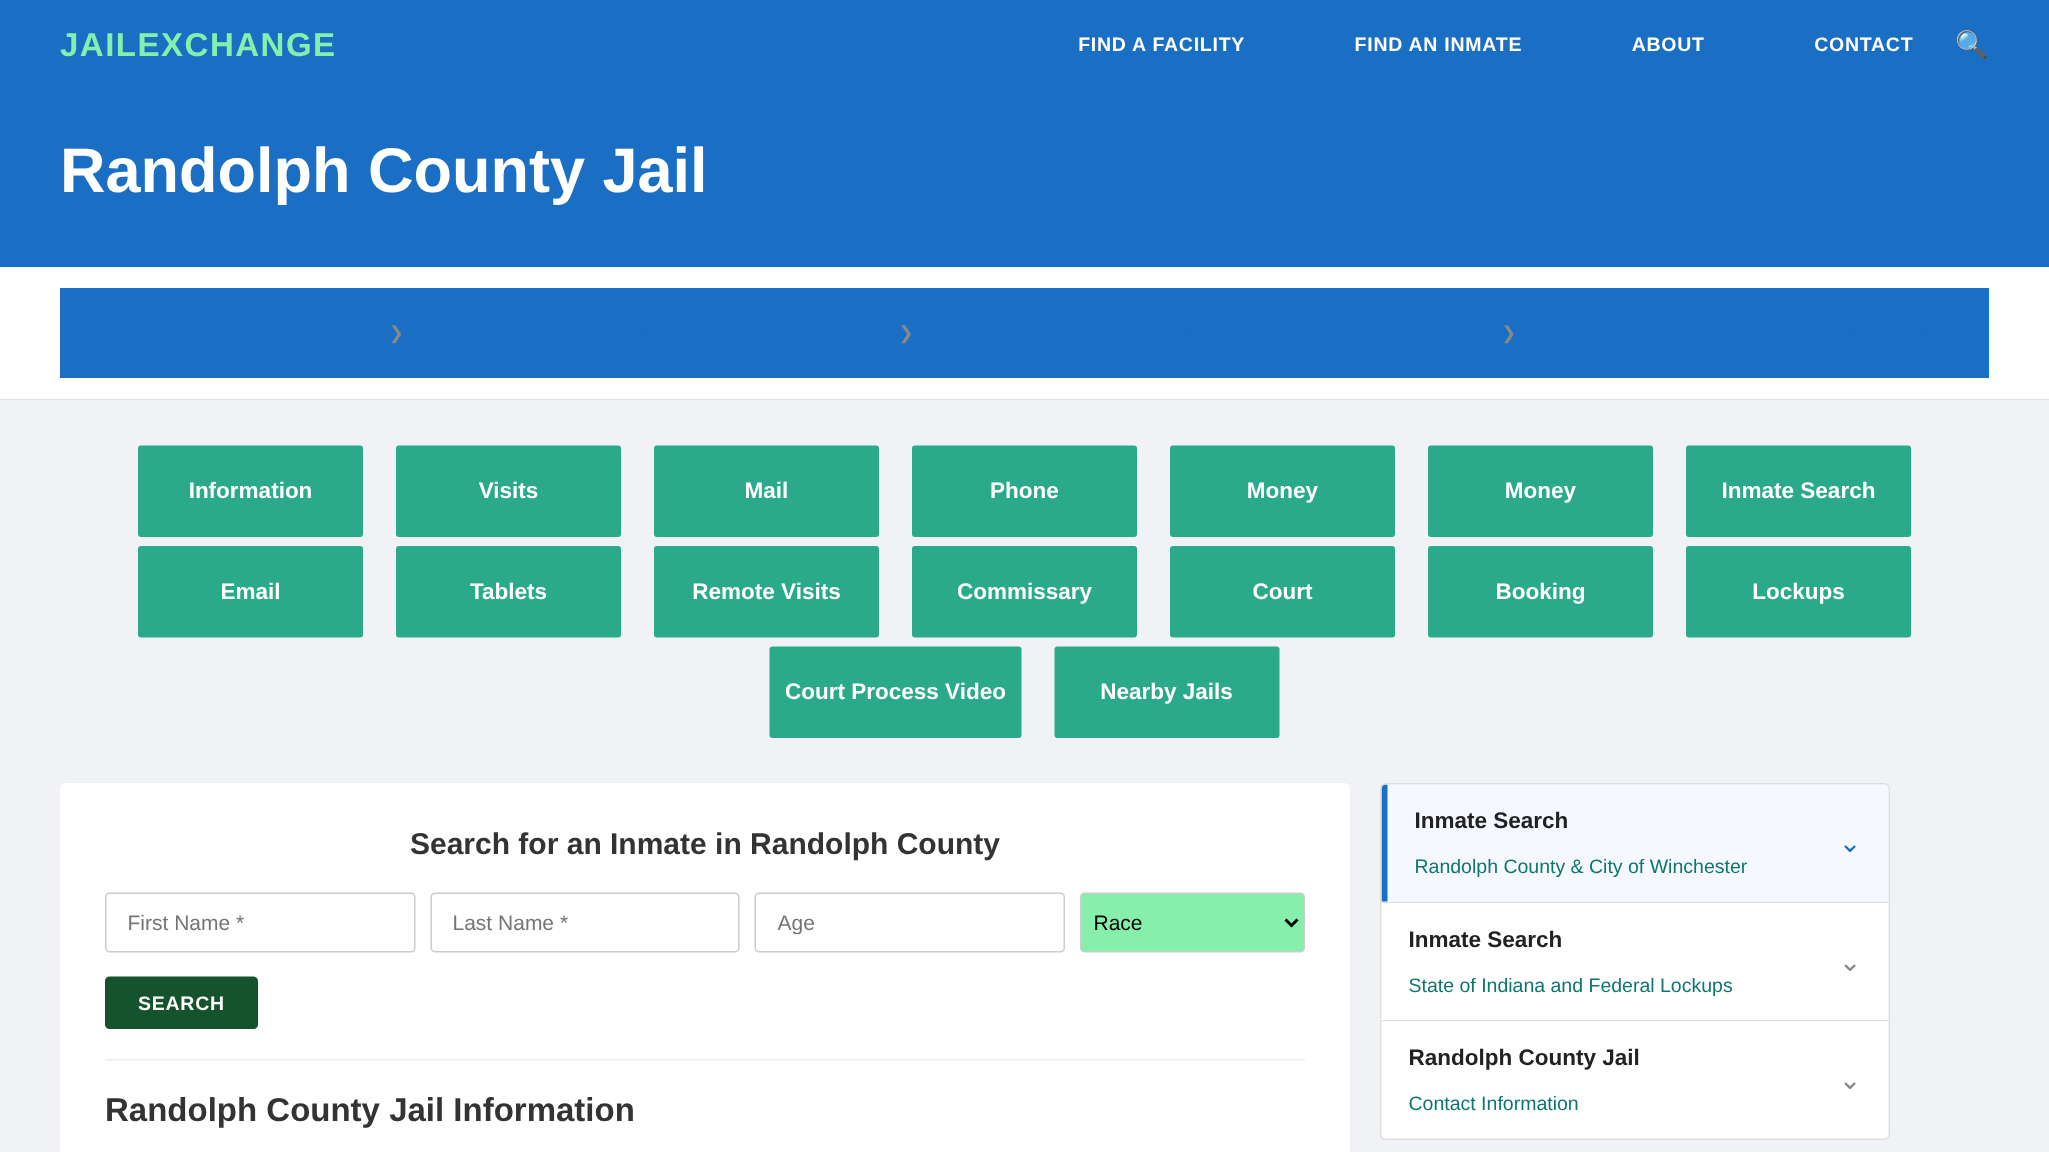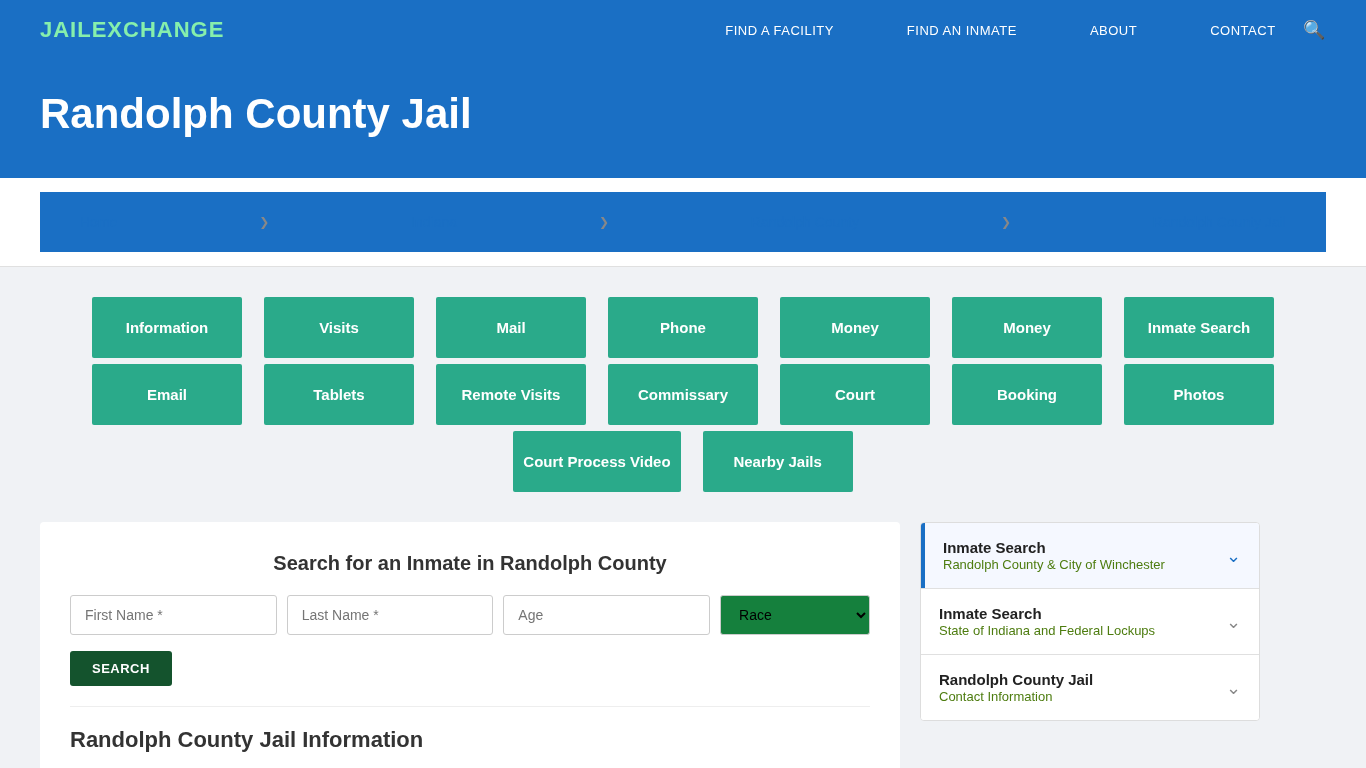--- a/index.html
+++ b/index.html
@@ -24,21 +24,21 @@
     .nav-links {
       display: flex;
       align-items: center;
       gap: 28px;
       list-style: none;
     }
     .nav-links li a {
       color: #fff;
       text-decoration: none;
       font-size: 13px;
-      font-weight: 400;
+      font-weight: 700;
       letter-spacing: 0.5px;
       text-transform: uppercase;
       padding-left: 45px;
     }
     .nav-search-icon {
       color: #fff;
       font-size: 18px;
       cursor: pointer;
     }
 
@@ -139,25 +139,25 @@
     .search-form input {
       border: 1px solid #ccc;
       padding: 10px 14px;
       font-size: 14px;
       border-radius: 3px;
       flex: 1;
       min-width: 120px;
     }
     .search-form select {
       border: 1px solid #ccc;
-      padding: 10px 14px;
+      padding: 10px 4px;
       font-size: 14px;
       border-radius: 3px;
       min-width: 150px;
-      background: #15803d;
+      background: #86efac;
     }
     .search-btn {
       background: #14532d;
       color: #fff;
       border: none;
       padding: 10px 22px;
       font-size: 13px;
       font-weight: 700;
       text-transform: uppercase;
       cursor: pointer;
@@ -201,22 +201,22 @@
       border-left: 4px solid #1a6fc4;
       background: #f5f8ff;
     }
     .sidebar-item-text .title {
       font-size: 15px;
       font-weight: 700;
       color: #222;
     }
     .sidebar-item-text .subtitle {
       font-size: 13px;
-      color: #4d7c0f;
-      margin-top: 1px;
+      color: #0f766e;
+      margin-top: 14px;
     }
     .chevron {
       color: #888;
       font-size: 18px;
     }
     .sidebar-item-header.active .chevron {
       color: #1a6fc4;
     }
   </style>
 </head>
@@ -263,21 +263,21 @@
       <button class="grid-btn">Money</button>
       <button class="grid-btn">Inmate Search</button>
     </div>
     <div class="btn-row">
       <button class="grid-btn">Email</button>
       <button class="grid-btn">Tablets</button>
       <button class="grid-btn">Remote Visits</button>
       <button class="grid-btn">Commissary</button>
       <button class="grid-btn">Court</button>
       <button class="grid-btn">Booking</button>
-      <button class="grid-btn">Photos</button>
+      <button class="grid-btn">Lockups</button>
     </div>
     <div class="btn-row">
       <button class="grid-btn">Court Process Video</button>
       <button class="grid-btn">Nearby Jails</button>
     </div>
   </div>
 
   <div class="lower-section">
 
     <div class="search-panel">

